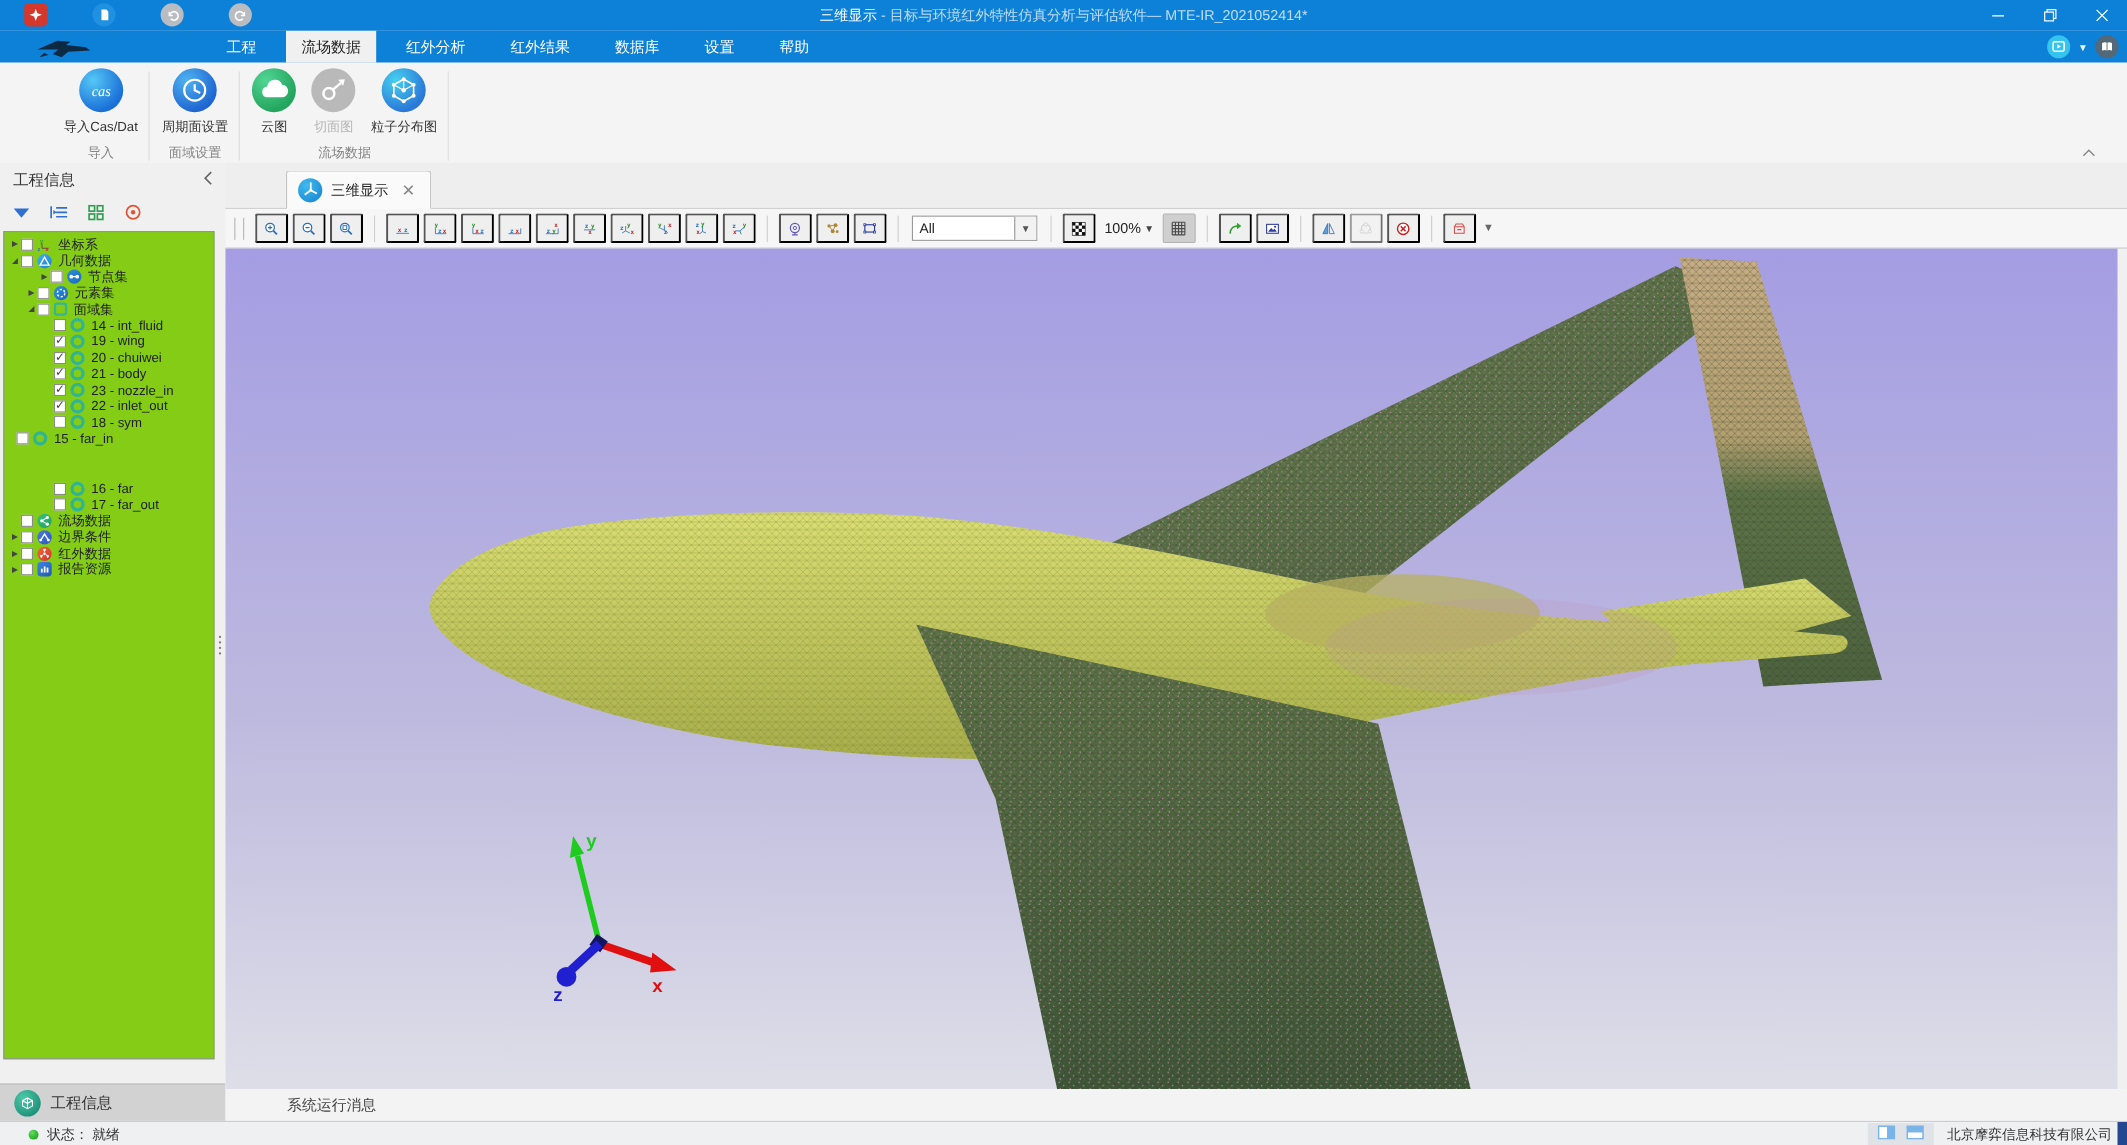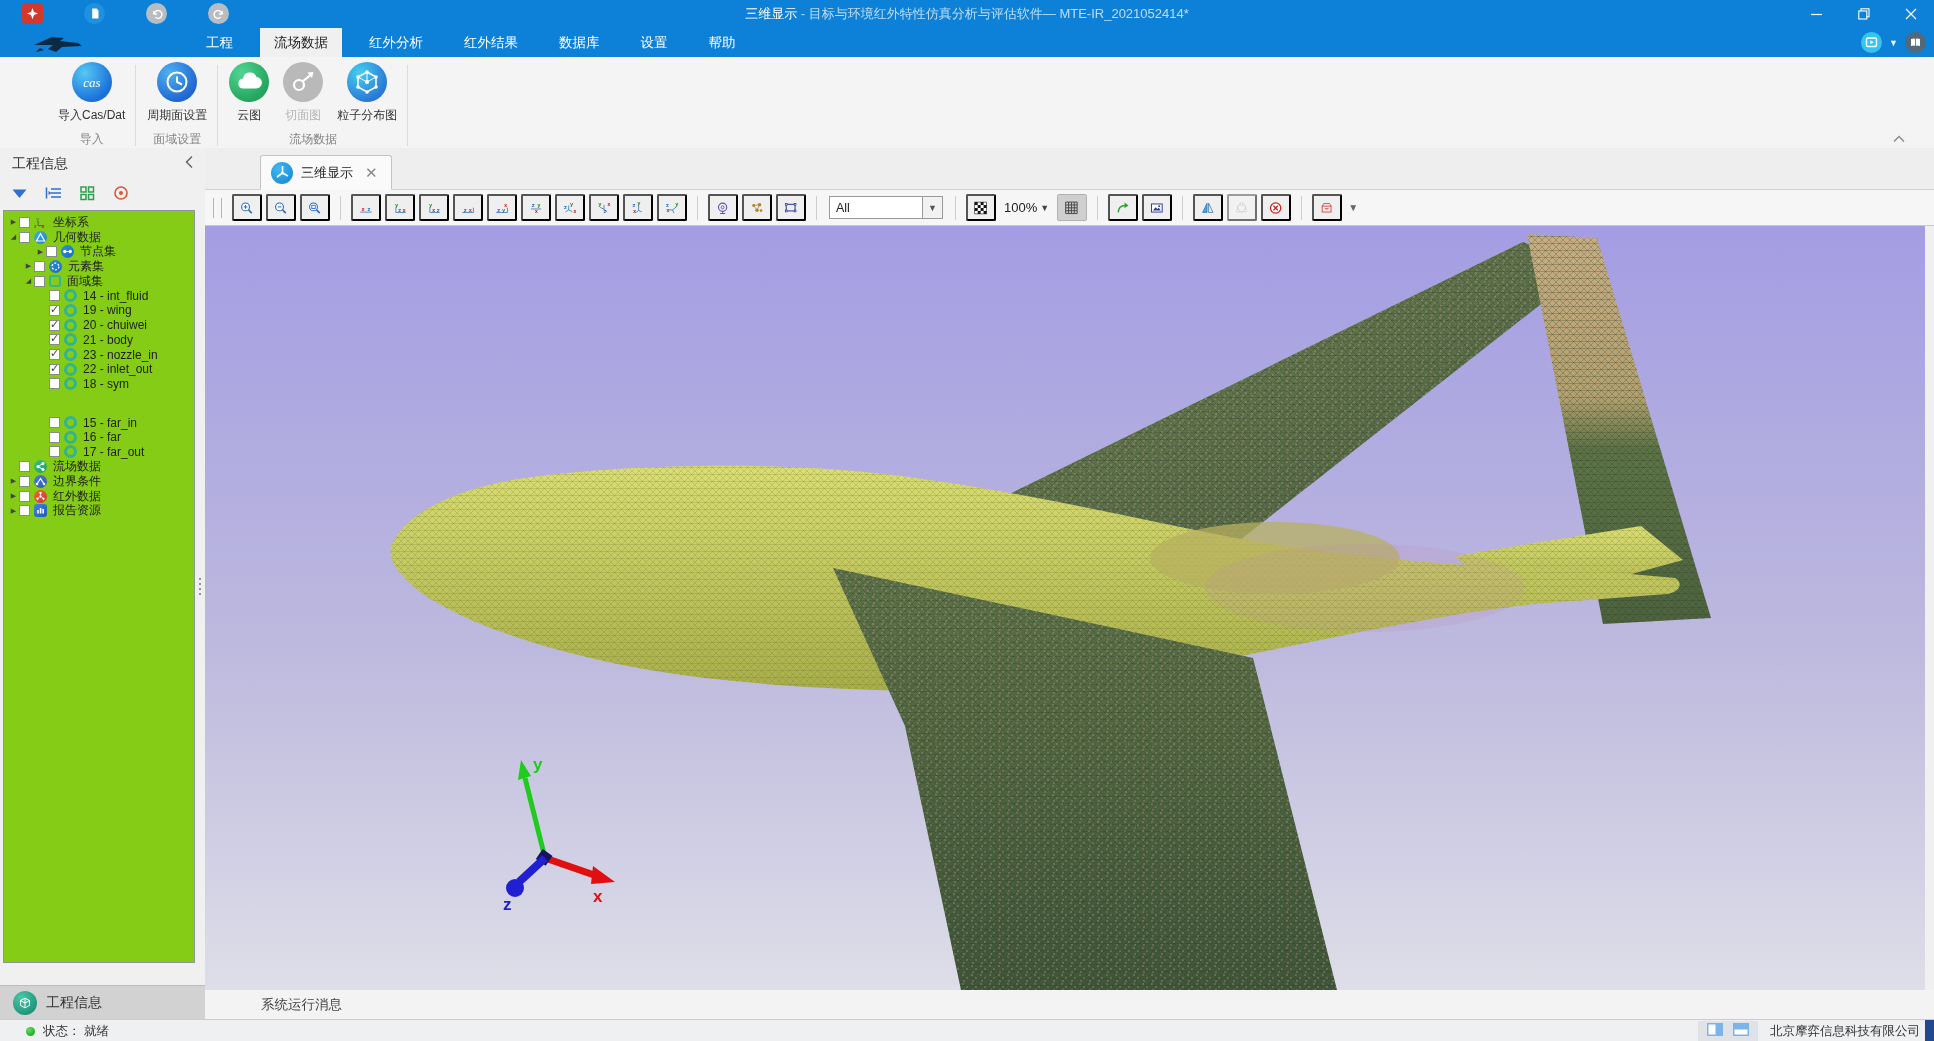--- a/index.html
+++ b/index.html
@@ -398,27 +398,27 @@
           </span>
           <span class="t-ic ti-ring"></span>
           <span class="tr-lbl">22 - inlet_out</span>
         </div>
         <div class="tree-row" style="padding-left: 34px;">
           <span class="tr-arrow"></span>
           <span class="tr-cb"></span>
           <span class="t-ic ti-ring"></span>
           <span class="tr-lbl">18 - sym</span>
         </div>
-        <div class="tree-row" style="padding-left: 34px; margin-top: 24px;">
+        <div class="tree-row" style="">
           <span class="tr-arrow"></span>
           <span class="tr-cb"></span>
           <span class="t-ic ti-ring"></span>
           <span class="tr-lbl">15 - far_in</span>
         </div>
-        <div class="tree-row" style="padding-left: 34px;">
+        <div class="tree-row" style="padding-left: 34px; margin-top: 31px;">
           <span class="tr-arrow"></span>
           <span class="tr-cb"></span>
           <span class="t-ic ti-ring"></span>
           <span class="tr-lbl">16 - far</span>
         </div>
         <div class="tree-row" style="padding-left: 34px;">
           <span class="tr-arrow"></span>
           <span class="tr-cb"></span>
           <span class="t-ic ti-ring"></span>
           <span class="tr-lbl">17 - far_out</span>

